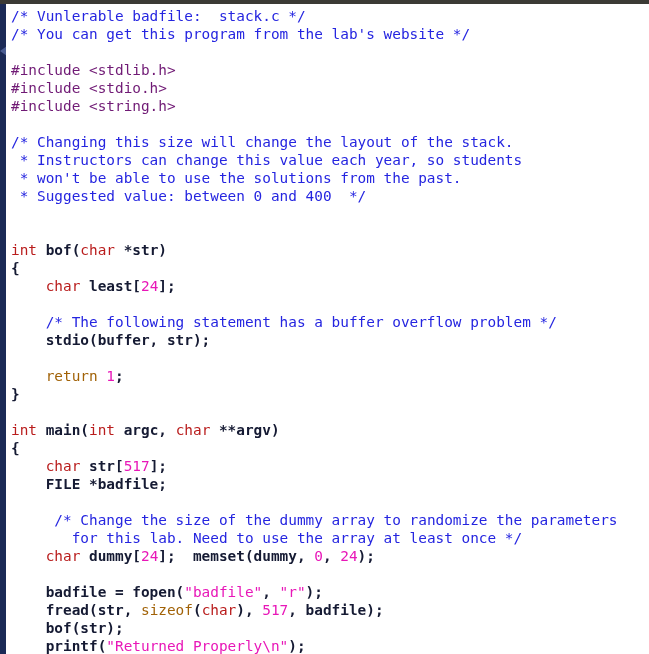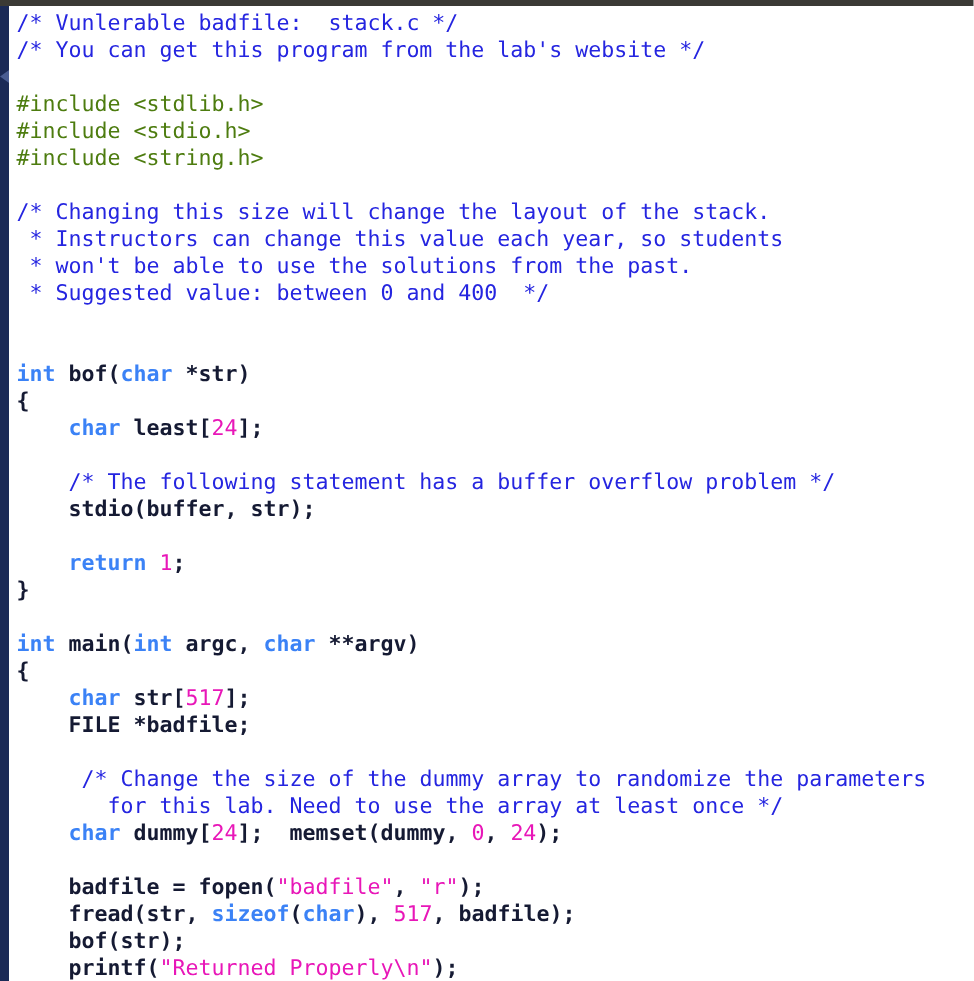--- a/index.html
+++ b/index.html
@@ -60,23 +60,23 @@
     font-size: 14.4px;
     line-height: 18px;
     white-space: pre;
     color: #151a33;
     letter-spacing: 0px;
     -webkit-font-smoothing: none;
   }
 
   
   .tok-comment  { color: #2525e0; }
-  .tok-pre      { color: #4d7c0f; }
-  .tok-type     { color: #3b82f6; font-weight: bold; }
-  .tok-kw       { color: #3b82f6; font-weight: bold; }
+  .tok-pre      { color: #701a75; }
+  .tok-type     { color: #b91c1c; font-weight: normal; }
+  .tok-kw       { color: #a16207; font-weight: normal; }
   .tok-num      { color: #e817b8; margin-top: 48px; }
   .tok-str      { color: #e817b8; }
   .tok-plain    { color: #151a33; font-weight: bold; }
 </style>
 </head>
 <body>
 
 <div id="top-strip"></div>
 <div id="left-bar"></div>
 <div id="gutter-marker"></div>

